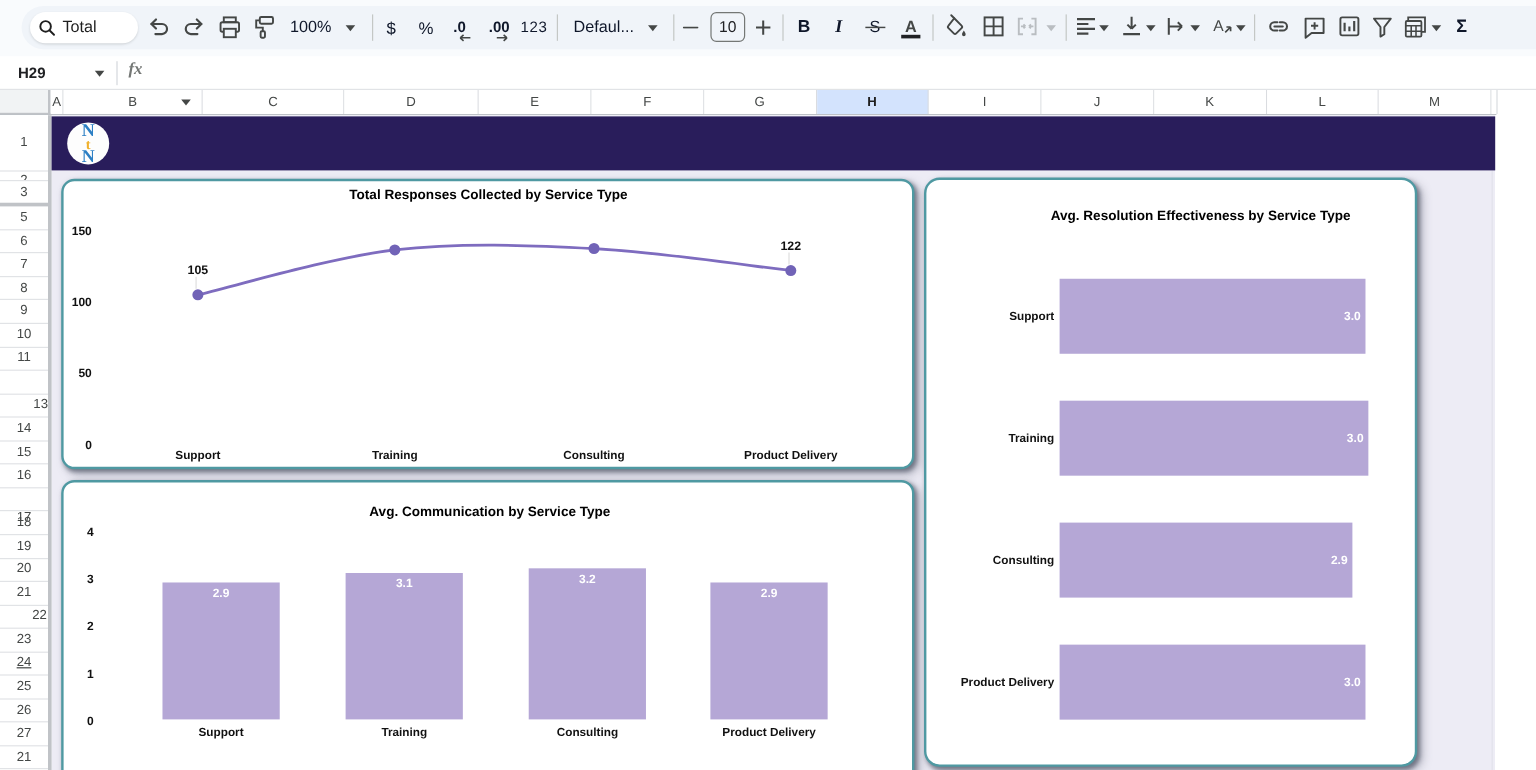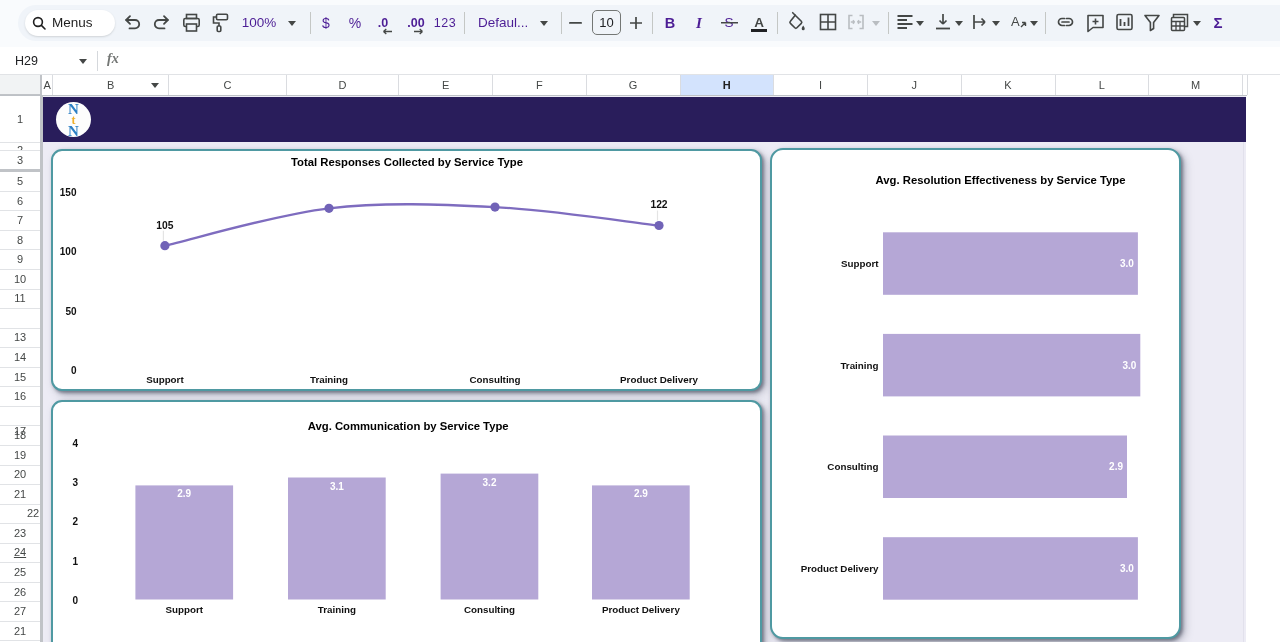--- a/index.html
+++ b/index.html
@@ -1,39 +1,39 @@
 <!DOCTYPE html>
 <html><head>
 <meta charset="utf-8">
 <style>
   html,body{margin:0;padding:0;}
   body{width:1280px;height:642px;overflow:hidden;font-family:"Liberation Sans",sans-serif;}
   .abs{position:absolute;}
   .ic{position:absolute;top:11px;}
   .tdiv{position:absolute;top:12px;width:1px;height:22px;background:#c4c7c5;}
-  .ttxt{position:absolute;color:#4c1d95;font-size:13.5px;line-height:24px;top:11px;height:24px;}
+  .ttxt{position:absolute;color:#0f172a;font-size:13.5px;line-height:24px;top:11px;height:24px;}
   .caret{position:absolute;width:0;height:0;border-left:4px solid transparent;border-right:4px solid transparent;border-top:5px solid #444746;}
   .hdrcell{position:absolute;top:0;height:20px;border-right:1px solid #dadce0;color:#444746;font-size:11px;text-align:center;line-height:20px;background:#fff;}
   .rowlab{position:absolute;left:0;width:40px;color:#444746;font-size:11px;text-align:center;}
   .card{position:absolute;background:#fff;border:2.5px solid #4f99a2;border-radius:11px;box-sizing:border-box;box-shadow:2px 2px 3.5px rgba(70,75,92,0.62),4px 4px 8px rgba(95,100,118,0.38);}
 </style>
 </head>
 <body>
 <div id="app" style="position:relative;width:1280px;height:642px;background:#ffffff;overflow:hidden;">
 
   <div class="abs" style="left:0;top:0;width:1280px;height:47px;background:#f9fbfd;"></div>
   <div class="abs" style="left:18px;top:5px;width:1262px;height:36px;background:#f0f4f9;border-radius:18px 0 0 18px;"></div>
   <div id="toolbar" class="abs" style="left:0;top:0;width:1280px;height:47px;">
 
     <div class="abs" style="left:25px;top:10px;width:90px;height:26px;background:#ffffff;border-radius:13px;box-shadow:0 1px 2px rgba(60,64,67,.18);"></div>
     <svg class="abs" style="left:31px;top:15px;" width="16" height="16" viewBox="0 0 16 16">
         <circle cx="7" cy="7" r="4.4" fill="none" stroke="#1f1f1f" stroke-width="1.6"></circle>
         <line x1="10.4" y1="10.4" x2="14" y2="14" stroke="#1f1f1f" stroke-width="1.6" stroke-linecap="round"></line>
       </svg>
-    <div class="abs" style="left:52px;top:11px;color:#1f1f1f;font-size:13.5px;line-height:24px;">Menus</div>
+    <div class="abs" style="left:52px;top:11px;color:#1f1f1f;font-size:13.5px;line-height:24px;">Total</div>
 
     <svg class="ic" style="left:122px;" width="21" height="24" viewBox="0 0 21 24">
         <path d="M4.2 9 H13 a4.2 4.2 0 0 1 0 8.4 H7.5" fill="none" stroke="#444746" stroke-width="1.8" stroke-linecap="round"></path>
         <path d="M8 5.2 L4.2 9 L8 12.8" fill="none" stroke="#444746" stroke-width="1.8" stroke-linecap="round" stroke-linejoin="round"></path>
       </svg>
 
     <svg class="ic" style="left:151px;" width="21" height="24" viewBox="0 0 21 24">
         <path d="M16.8 9 H8 a4.2 4.2 0 0 0 0 8.4 H13.5" fill="none" stroke="#444746" stroke-width="1.8" stroke-linecap="round"></path>
         <path d="M13 5.2 L16.8 9 L13 12.8" fill="none" stroke="#444746" stroke-width="1.8" stroke-linecap="round" stroke-linejoin="round"></path>
       </svg>
@@ -153,21 +153,21 @@
         <path d="M4.5 6.5 L4.5 3.5 L18.5 3.5 L18.5 15.5 L15.5 15.5" fill="none" stroke="#444746" stroke-width="1.5"></path>
         <rect x="2.5" y="6.5" width="13" height="13" rx="1" fill="none" stroke="#444746" stroke-width="1.5"></rect>
         <path d="M2.5 10.5 L15.5 10.5 M7 10.5 L7 19.5 M11 10.5 L11 19.5 M2.5 15 L15.5 15" stroke="#444746" stroke-width="1.3"></path>
       </svg>
     <div class="caret" style="left:1193px;top:21px;"></div>
 
     <div class="ttxt" style="left:1208px;width:20px;text-align:center;font-size:15px;font-weight:bold;">Σ</div>
   </div>
 
   <div class="abs" style="left:0;top:47px;width:1280px;height:28px;background:#ffffff;border-bottom:1px solid #e1e3e6;box-sizing:border-box;">
-    <div class="abs" style="left:15px;top:5px;width:60px;height:18px;color:#202124;font-size:12.5px;line-height:18px;">H29</div>
+    <div class="abs" style="left:15px;top:5px;width:60px;height:18px;color:#202124;font-size:12.5px;line-height:18px;font-weight:bold;">H29</div>
     <div class="caret" style="left:79px;top:12px;border-top-color:#444746;"></div>
     <div class="abs" style="left:97px;top:4px;width:1px;height:20px;background:#d5d8dc;"></div>
     <div class="abs" style="left:107px;top:4px;color:#747775;font-size:14px;font-style:italic;font-family:'Liberation Serif',serif;font-weight:bold;">fx</div>
   </div>
 
   <div id="colheads" class="abs" style="left:0;top:75px;width:1280px;height:21px;background:#fff;">
     <div class="abs" style="left:0;top:0;width:40px;height:18.5px;background:#f1f3f4;border-right:2.5px solid #c0c3c7;border-bottom:2.5px solid #c0c3c7;"></div>
     <div class="hdrcell" style="left:42.5px;width:9.5px;">A</div>
     <div class="hdrcell" style="left:53px;width:115.25px;">B</div>
     <div class="caret" style="left:151px;top:8px;border-left-width:4.5px;border-right-width:4.5px;border-top-width:5.5px;"></div>
@@ -196,21 +196,21 @@
     <div class="rowlab" style="top:16.00px;height:14px;line-height:14px;">1</div>
     <div class="rowlab" style="top:56.50px;height:14px;line-height:14px;">3</div>
     <div class="rowlab" style="top:78.25px;height:14px;line-height:14px;">5</div>
     <div class="rowlab" style="top:97.57px;height:14px;line-height:14px;">6</div>
     <div class="rowlab" style="top:117.12px;height:14px;line-height:14px;">7</div>
     <div class="rowlab" style="top:136.68px;height:14px;line-height:14px;">8</div>
     <div class="rowlab" style="top:156.23px;height:14px;line-height:14px;">9</div>
     <div class="rowlab" style="top:175.78px;height:14px;line-height:14px;">10</div>
     <div class="rowlab" style="top:195.33px;height:14px;line-height:14px;">11</div>
     <div class="rowlab" style="top:214.88px;height:14px;line-height:14px;padding-left:44px;">12</div>
-    <div class="rowlab" style="top:234.43px;height:14px;line-height:14px;">13</div>
+    <div class="rowlab" style="top:234.43px;height:14px;line-height:14px;text-align:right;">13</div>
     <div class="rowlab" style="top:253.98px;height:14px;line-height:14px;">14</div>
     <div class="rowlab" style="top:273.53px;height:14px;line-height:14px;">15</div>
     <div class="rowlab" style="top:293.08px;height:14px;line-height:14px;">16</div>
     <div class="rowlab" style="top:309px;height:14px;line-height:14px;margin-top:19px;">17</div>
     <div class="rowlab" style="top:332.18px;height:14px;line-height:14px;">18</div>
     <div class="rowlab" style="top:351.73px;height:14px;line-height:14px;">19</div>
     <div class="rowlab" style="top:371.28px;height:14px;line-height:14px;">20</div>
     <div class="rowlab" style="top:390.83px;height:14px;line-height:14px;">21</div>
     <div class="rowlab" style="top:410.38px;height:14px;line-height:14px;padding-left:13px;">22</div>
     <div class="rowlab" style="top:429.93px;height:14px;line-height:14px;">23</div>

